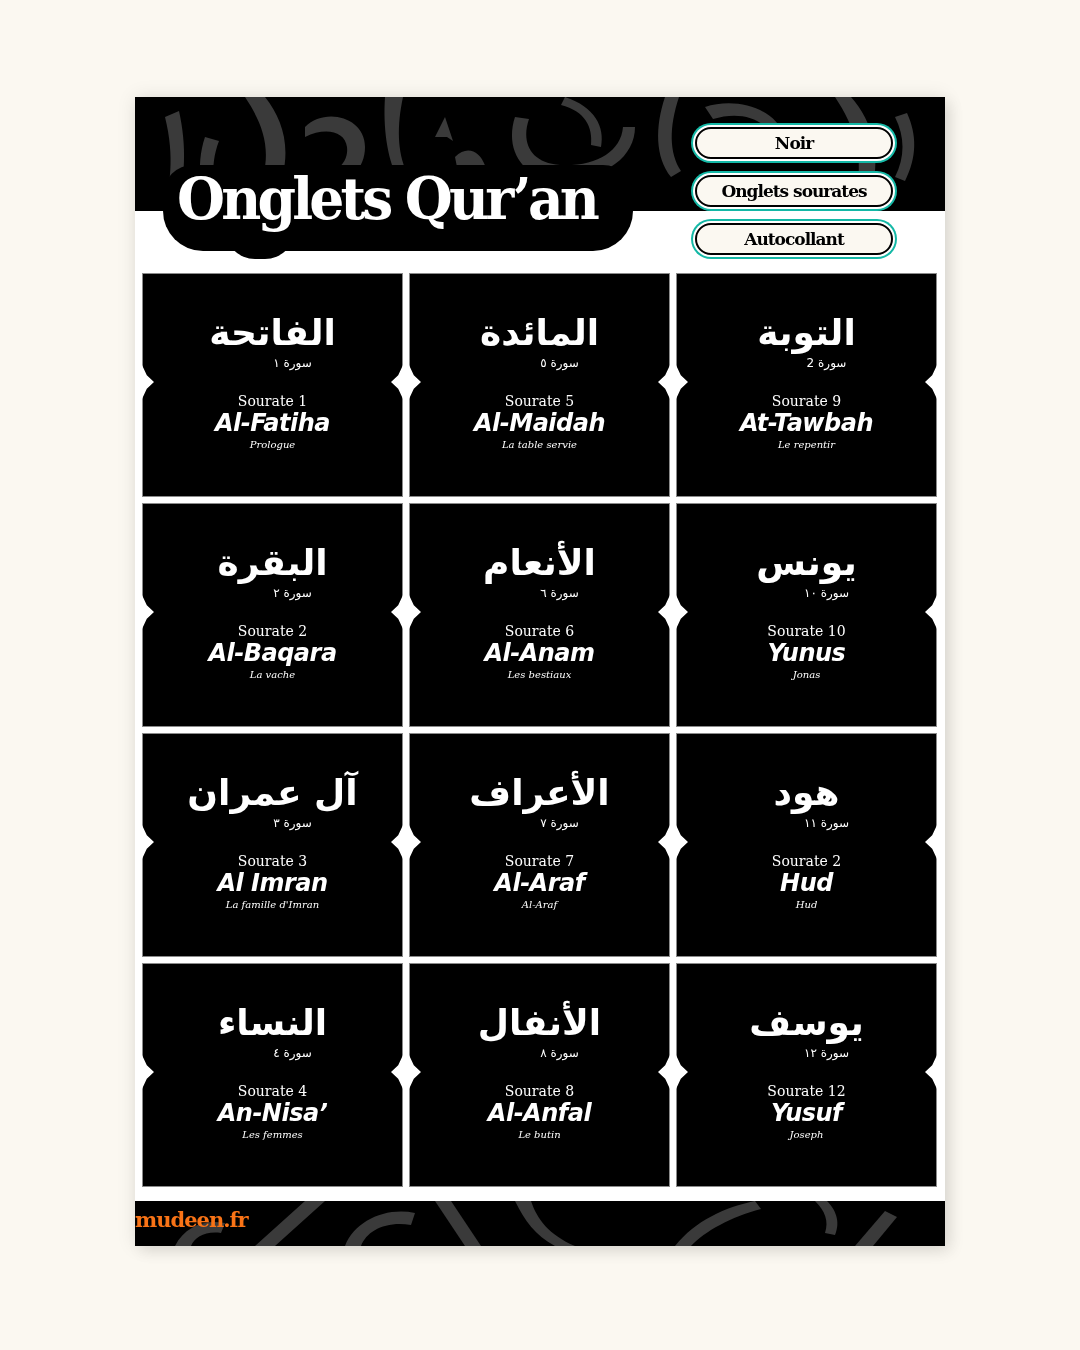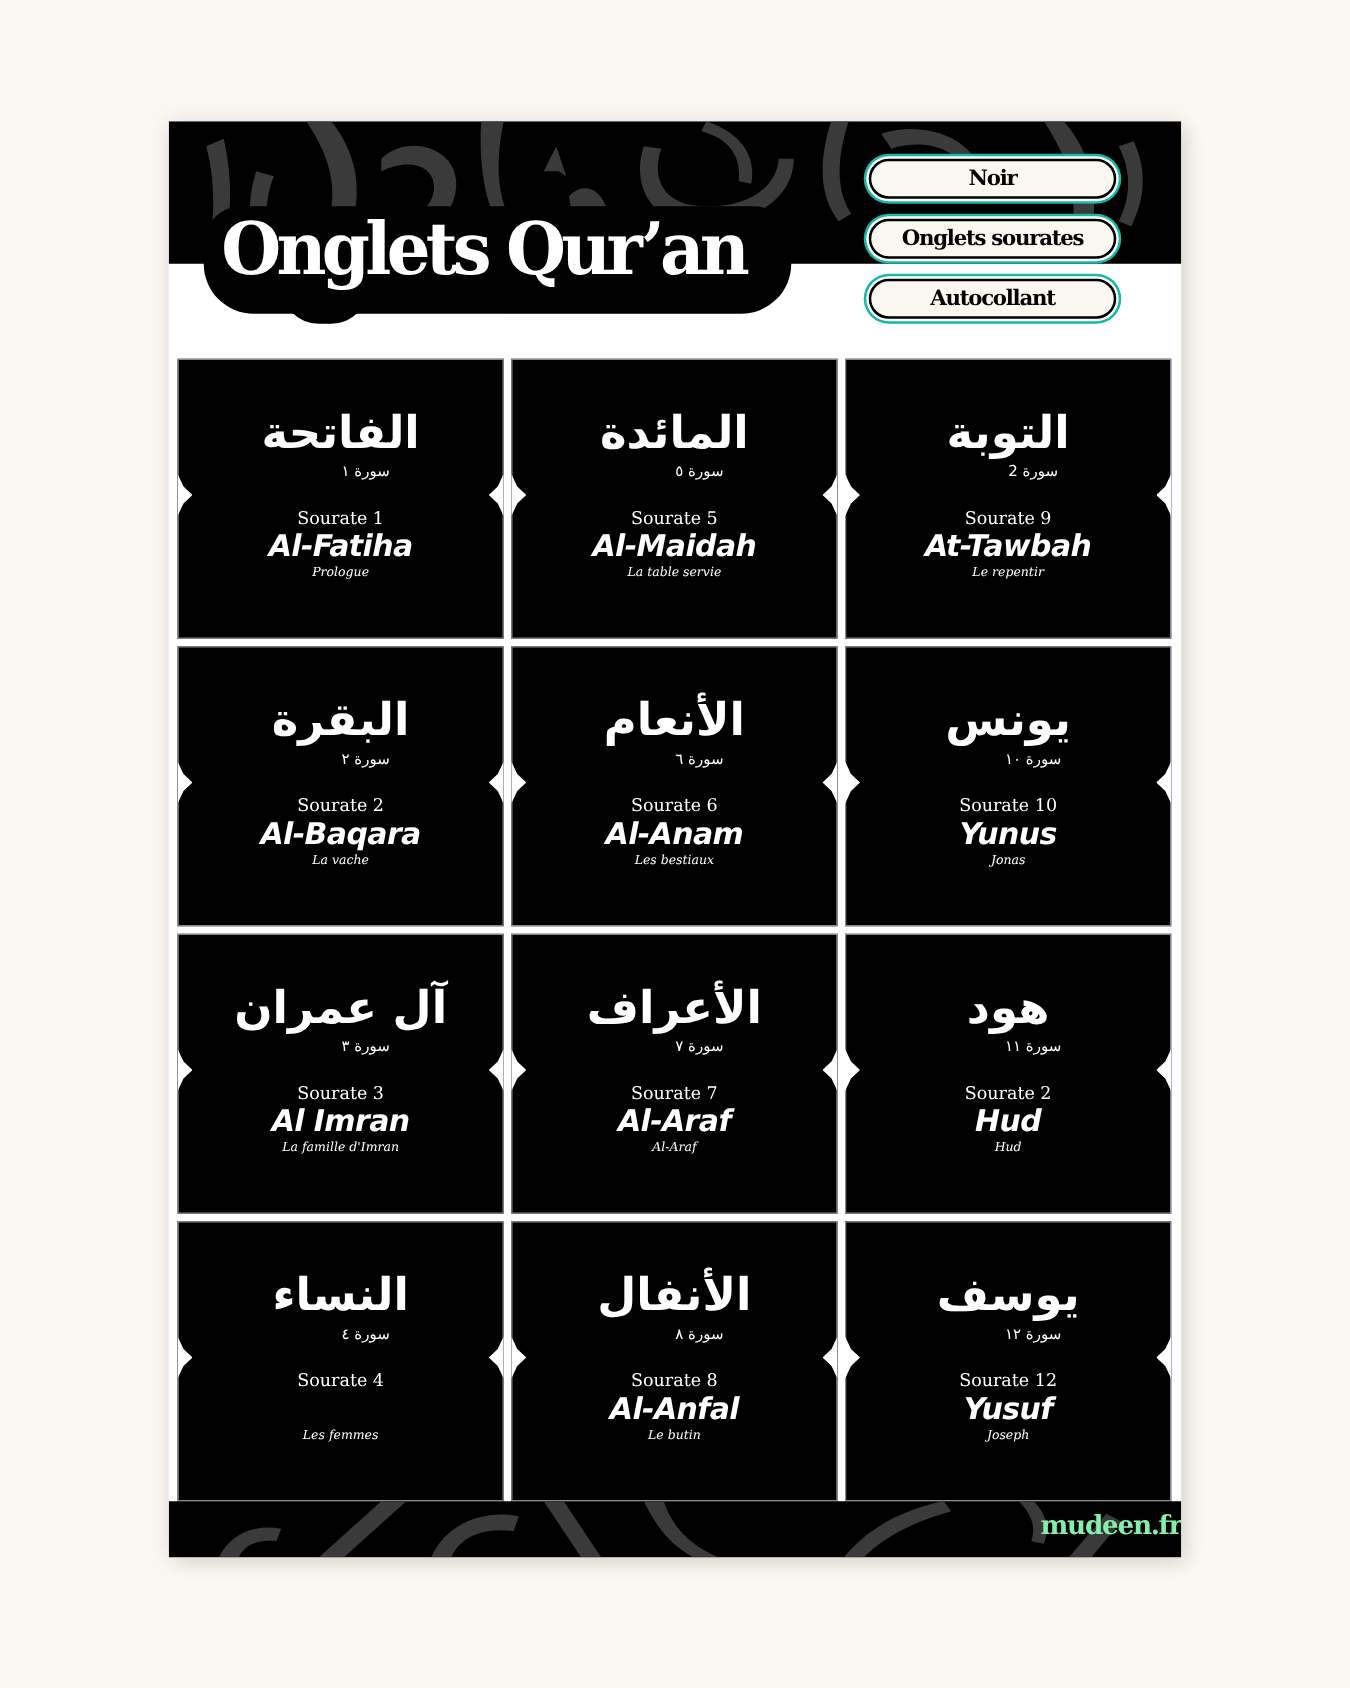--- a/index.html
+++ b/index.html
@@ -50,21 +50,21 @@
   .pill-inner {
     width: 100%; height: 100%; border-radius: 18px; background: #fbf8f1;
     border: 2px solid #000;
     display: flex; align-items: center; justify-content: center;
     font-family: "DejaVu Serif", serif; font-weight: bold; font-size: 17px;
     letter-spacing: -1px; color: #000;
   }
 
   
   .grid {
-    position: absolute; left: 7px; top: 190px; width: 796px;
+    position: absolute; left: 7px; top: 176px; width: 796px;
     display: grid; grid-template-columns: repeat(3, 261px); column-gap: 6px;
     row-gap: 6px;
   }
   .card {
     position: relative; height: 224px; background: #000;
     border: 1px solid #8a8a8a;
     color: #fff; text-align: center;
   }
   .notch {
     position: absolute; top: 50%; width: 12px; height: 34px; margin-top: -20px;
@@ -96,23 +96,23 @@
     position: absolute; left: 0; right: 0; top: 162px;
     font-family: "DejaVu Serif", serif; font-style: italic; font-size: 10px; line-height: 18px;
   }
 
   
   .footer {
     position: absolute; left: 0; top: 1104px; width: 810px; height: 45px;
     background: #000; overflow: hidden;
   }
   .footer-text {
-    position: absolute; left: 0; right: 0; top: 6px; text-align: right;
+    position: absolute; left: 0; right: 0; top: 6px; text-align: left;
     font-family: "DejaVu Serif", serif; font-weight: bold; font-size: 21px;
-    letter-spacing: -1px; color: #86efac;
+    letter-spacing: -1px; color: #f97316;
   }
 </style>
 </head>
 <body>
 
 <div class="sheet">
 
   <div class="header-band">
     <svg class="deco" viewBox="0 0 810 114" preserveAspectRatio="none">
       <g fill="#3a3a3a">
@@ -238,20 +238,21 @@
       <div class="sourate">Sourate 2</div>
       <div class="name">Hud</div>
       <div class="meaning">Hud</div>
     </div>
     <div class="card">
       <span class="notch left"></span>
       <span class="notch right"></span>
       <div class="arabic-name">النساء</div>
       <div class="arabic-num">سورة ٤</div>
       <div class="sourate">Sourate 4</div>
+      <div class="name">An-Nisa’</div>
       <div class="meaning">Les femmes</div>
     </div>
     <div class="card">
       <span class="notch left"></span>
       <span class="notch right"></span>
       <div class="arabic-name">الأنفال</div>
       <div class="arabic-num">سورة ٨</div>
       <div class="sourate">Sourate 8</div>
       <div class="name">Al-Anfal</div>
       <div class="meaning">Le butin</div>

